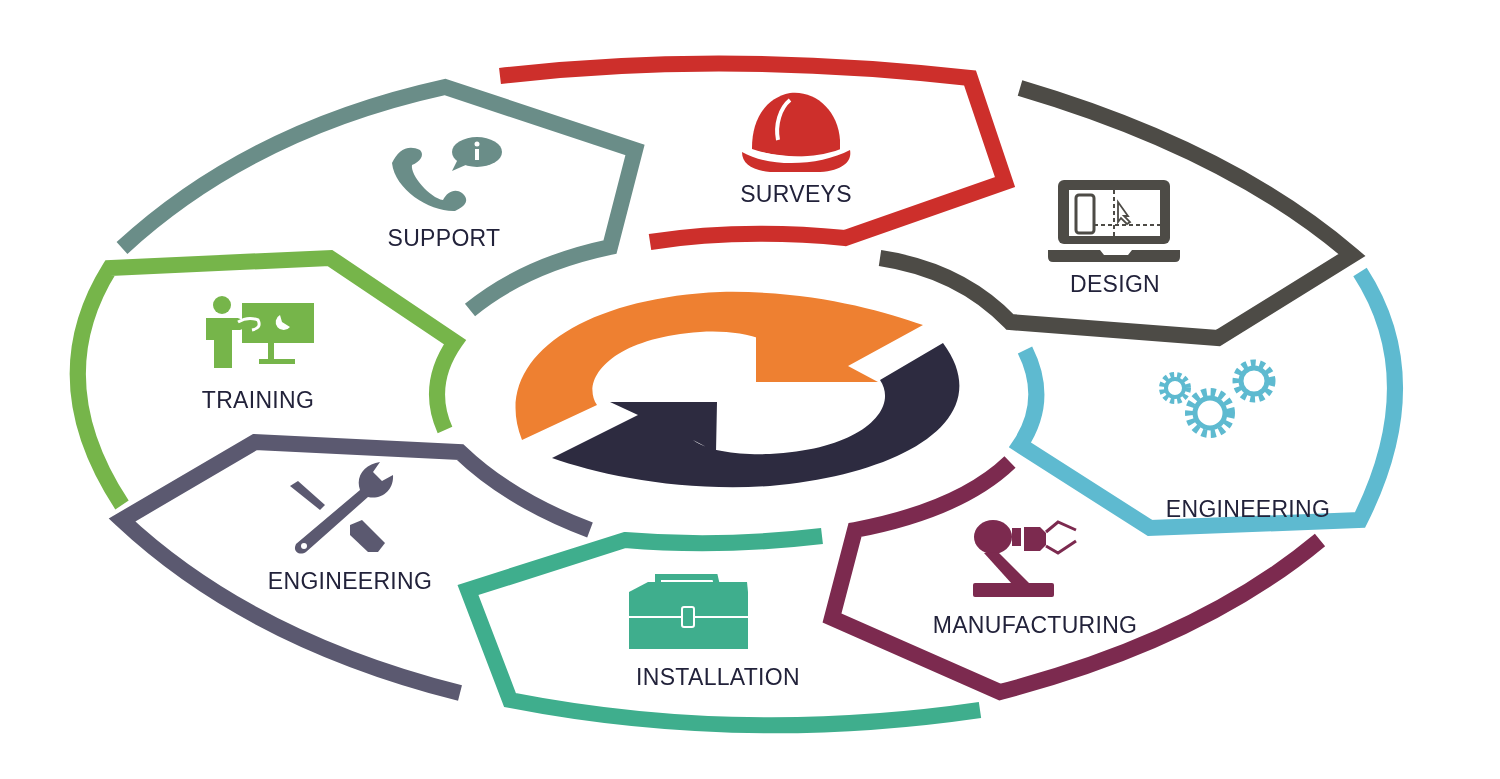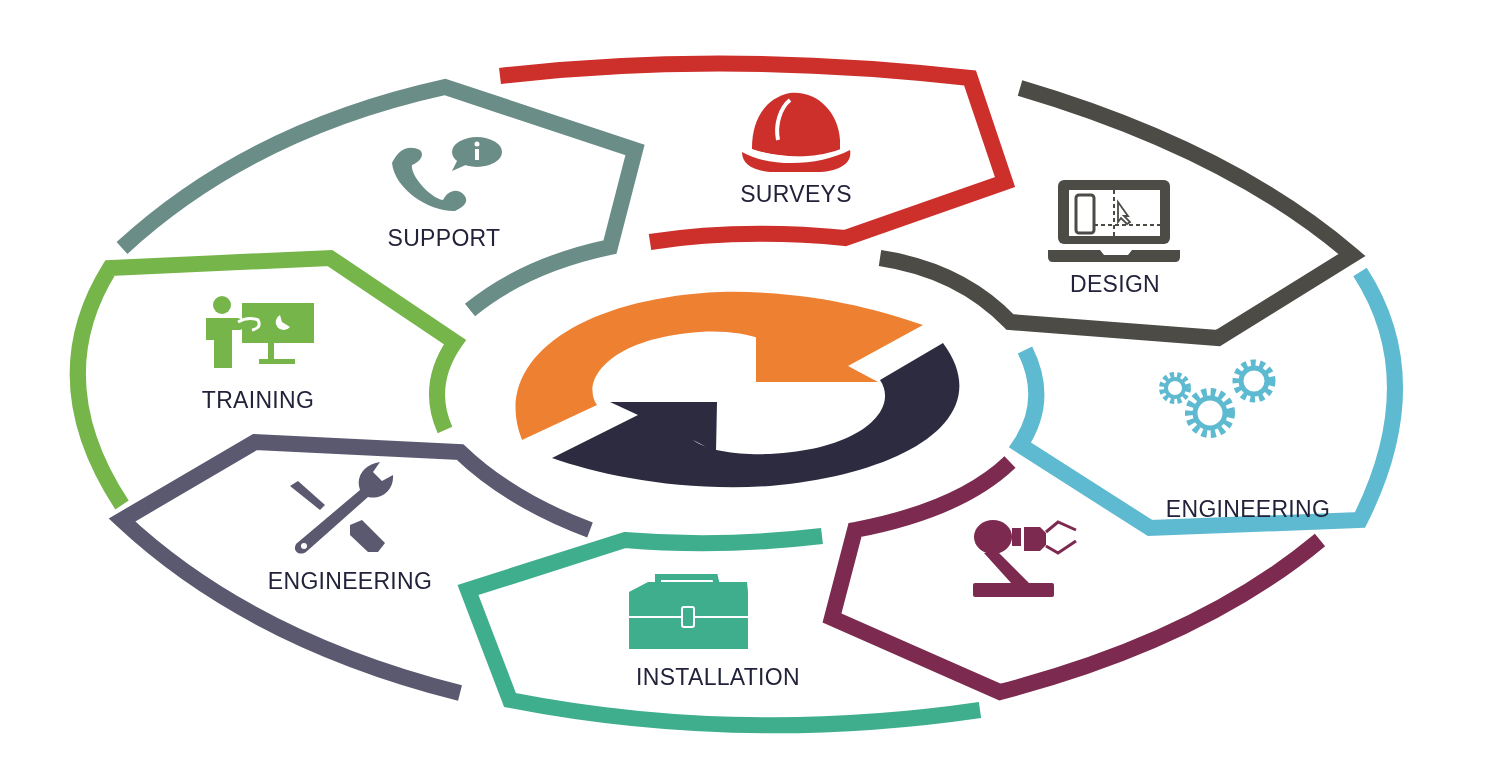--- a/index.html
+++ b/index.html
@@ -118,17 +118,18 @@
       <ellipse cx="477" cy="152" rx="25" ry="15"></ellipse>
       <path d="M458,159 L452,171 L468,164 Z"></path>
       <rect x="475" y="149" width="4" height="11" fill="#fff"></rect>
       <circle cx="477" cy="144" r="2.5" fill="#fff"></circle>
     </g>
   </svg>
 
   <div class="label" style="left:796px; top:181px;">SURVEYS</div>
   <div class="label" style="left:1115px; top:271px;">DESIGN</div>
   <div class="label" style="left:1248px; top:451px;margin-top:45px;">ENGINEERING</div>
+  <div class="label" style="left:1035px; top:612px;">MANUFACTURING</div>
   <div class="label" style="left:690px; top:664px;margin-left:28px;">INSTALLATION</div>
   <div class="label" style="left:350px; top:568px;">ENGINEERING</div>
   <div class="label" style="left:258px; top:387px;">TRAINING</div>
   <div class="label" style="left:444px; top:225px;">SUPPORT</div>
 </div>
 
 </body></html>

